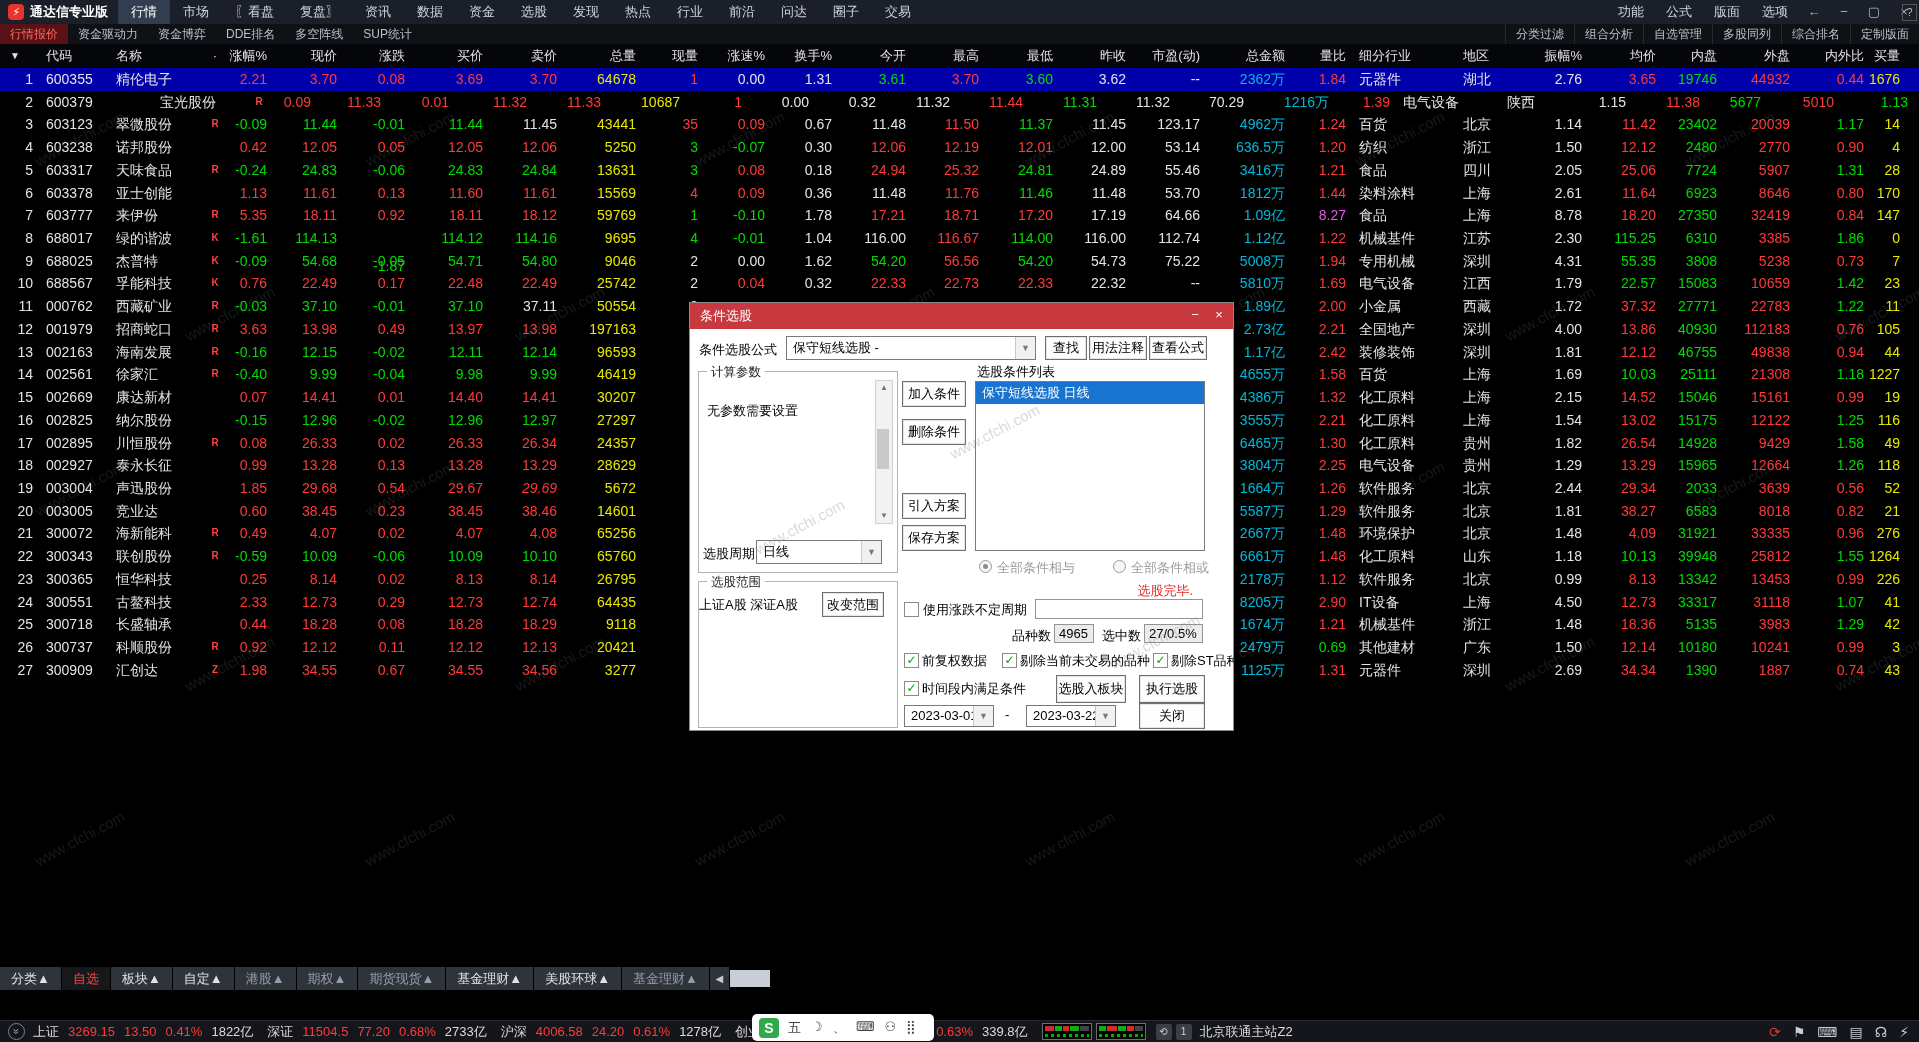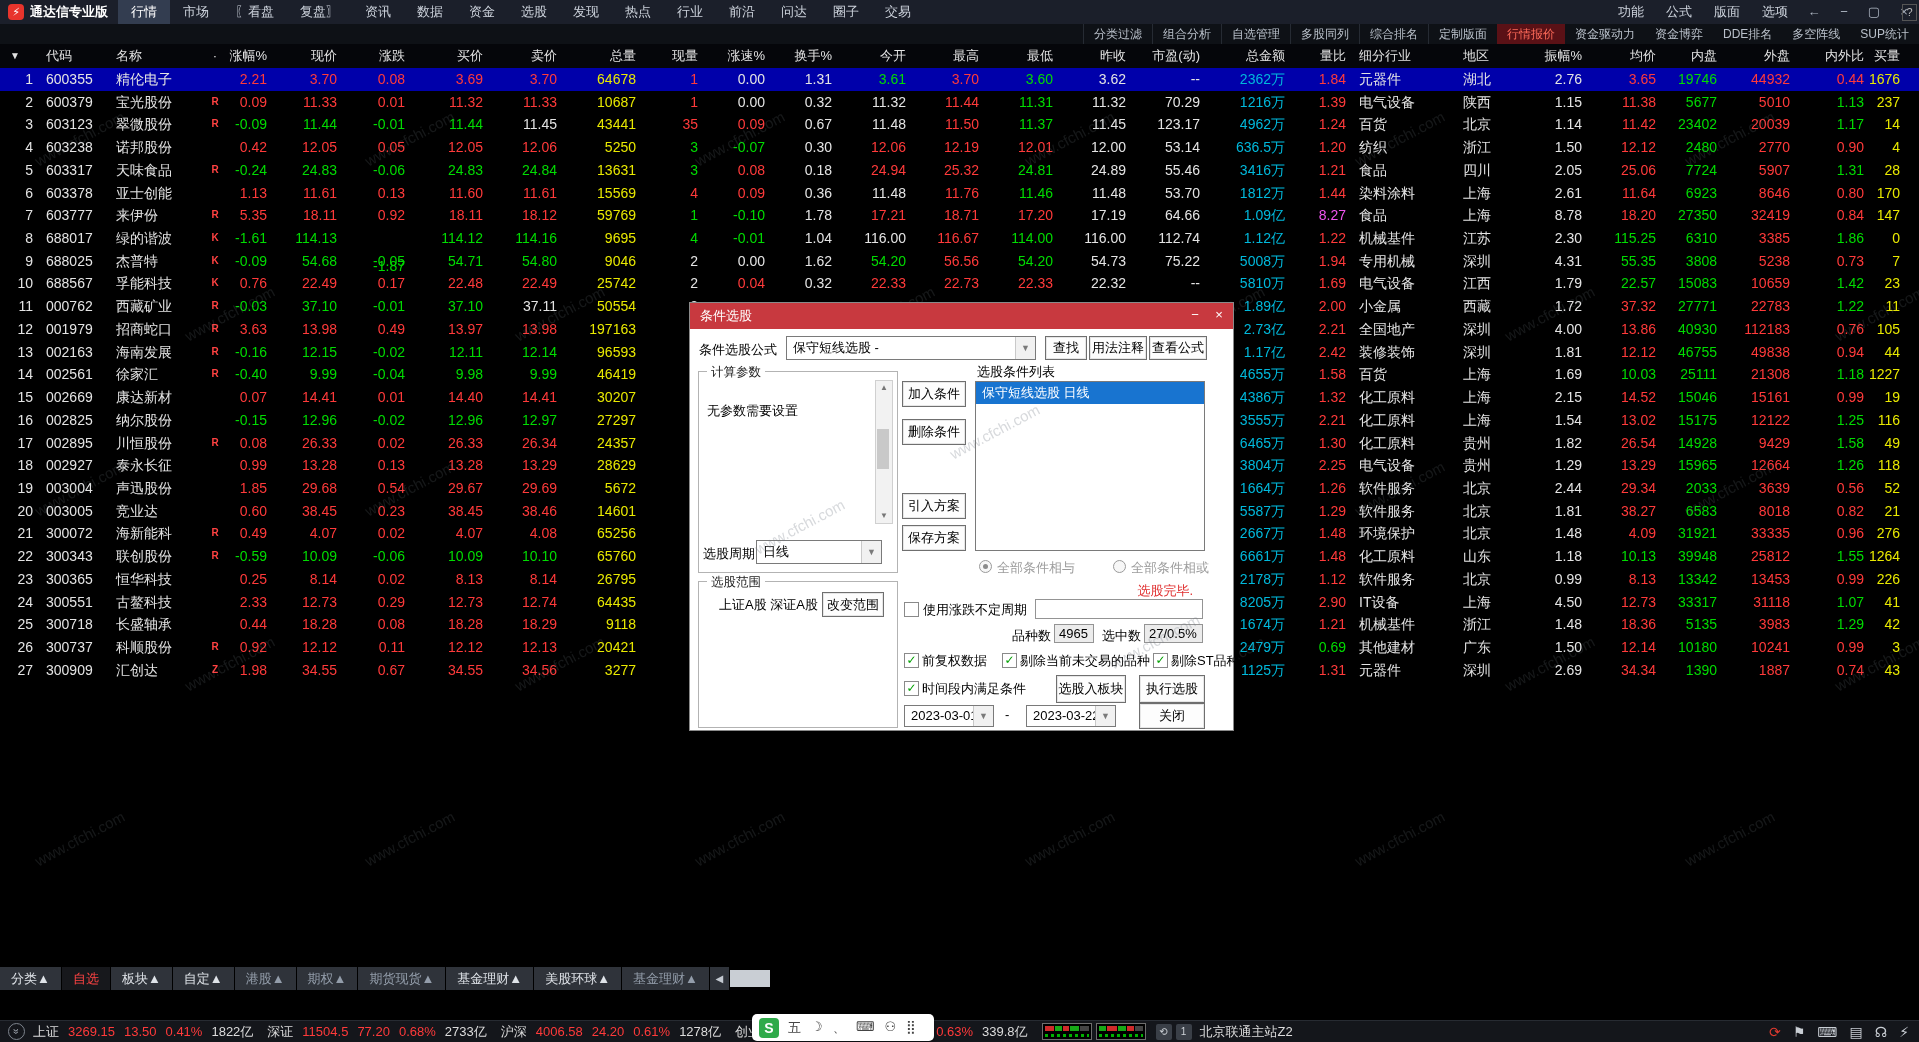--- a/index.html
+++ b/index.html
@@ -119,35 +119,35 @@
         <span class="menu-item">版面</span>
         <span class="menu-item">选项</span>
         <span class="winbtn">←</span>
         <span class="winbtn">−</span>
         <span class="winbtn">▢</span>
         <span class="winbtn">×</span>
       </div>
   </div>
 
   <div id="toolbar">
+    <div id="tb-left" style="display:flex">
+        <span class="tb-tab active">行情报价</span>
+        <span class="tb-tab">资金驱动力</span>
+        <span class="tb-tab">资金博弈</span>
+        <span class="tb-tab">DDE排名</span>
+        <span class="tb-tab">多空阵线</span>
+        <span class="tb-tab">SUP统计</span>
+      </div>
     <div id="toolbar-right">
         <span class="tb-tab">分类过滤</span>
         <span class="tb-tab">组合分析</span>
         <span class="tb-tab">自选管理</span>
         <span class="tb-tab">多股同列</span>
         <span class="tb-tab">综合排名</span>
         <span class="tb-tab">定制版面</span>
-      </div>
-    <div id="tb-left" style="display:flex">
-        <span class="tb-tab active">行情报价</span>
-        <span class="tb-tab">资金驱动力</span>
-        <span class="tb-tab">资金博弈</span>
-        <span class="tb-tab">DDE排名</span>
-        <span class="tb-tab">多空阵线</span>
-        <span class="tb-tab">SUP统计</span>
       </div>
   </div>
 
   <div id="thead">
       <span class="cell" style="width: 38px; font-size: 10px; text-align: left; padding-left: 10px;">▼</span>
       <span class="cell al" style="width: 70px;">代码</span>
       <span class="cell al" style="width: 96px;">名称</span>
       <span class="cell ac" style="width: 22px;">·</span>
       <span class="cell" style="width: 46px;">涨幅%</span>
       <span class="cell" style="width: 70px;">现价</span>
@@ -203,21 +203,21 @@
         <span class="cell c-w" style="width: 60px;">2.76</span>
         <span class="cell c-u" style="width: 74px;">3.65</span>
         <span class="cell c-d rtl" style="width: 61px;">19746</span>
         <span class="cell c-u" style="width: 73px;">44932</span>
         <span class="cell c-u" style="width: 74px;">0.44</span>
         <span class="cell c-y" style="width: 36px;">1676</span>
       </div>
       <div class="row">
         <span class="cell c-w" style="width: 38px;">2</span>
         <span class="cell c-w al" style="width: 70px;">600379</span>
-        <span class="cell c-w al" style="width: 96px;">宝光股份</span>
+        <span class="cell c-w al" style="width: 96px; margin-left: 44px;">宝光股份</span>
         <span class="cell c-k ac" style="width: 22px;">R</span>
         <span class="cell c-u" style="width: 46px;">0.09</span>
         <span class="cell c-u" style="width: 70px;">11.33</span>
         <span class="cell c-u" style="width: 68px;">0.01</span>
         <span class="cell c-u" style="width: 78px;">11.32</span>
         <span class="cell c-u" style="width: 74px;">11.33</span>
         <span class="cell c-y" style="width: 79px;">10687</span>
         <span class="cell c-u" style="width: 62px;">1</span>
         <span class="cell c-w" style="width: 67px;">0.00</span>
         <span class="cell c-w" style="width: 67px;">0.32</span>
@@ -719,21 +719,21 @@
       </div>
       <div class="row">
         <span class="cell c-w" style="width: 38px;">19</span>
         <span class="cell c-w al" style="width: 70px;">003004</span>
         <span class="cell c-w al" style="width: 96px;">声迅股份</span>
         <span class="cell c-k ac" style="width: 22px;"></span>
         <span class="cell c-u" style="width: 46px;">1.85</span>
         <span class="cell c-u" style="width: 70px;">29.68</span>
         <span class="cell c-u" style="width: 68px;">0.54</span>
         <span class="cell c-u" style="width: 78px;">29.67</span>
-        <span class="cell c-u" style="width: 74px;">29.69</span>
+        <span class="cell c-u" style="width: 74px; font-style: italic;">29.69</span>
         <span class="cell c-y" style="width: 79px;">5672</span>
         <span class="cell c-w" style="width: 62px;">1</span>
         <span class="cell c-w" style="width: 67px;"></span>
         <span class="cell c-w" style="width: 67px;"></span>
         <span class="cell c-w" style="width: 74px;"></span>
         <span class="cell c-w" style="width: 73px;"></span>
         <span class="cell c-w" style="width: 74px;"></span>
         <span class="cell c-w" style="width: 73px;"></span>
         <span class="cell c-w" style="width: 74px;"></span>
         <span class="cell c-c" style="width: 85px;">1664万</span>
@@ -1048,21 +1048,21 @@
       </div>
       <span class="clabel" style="left:4px;top:173px">选股周期:</span>
       <div class="combo" style="left:57px;top:168px;width:126px;height:24px">
         <span class="cv">日线</span>
         <span class="arr">▼</span>
       </div>
     </div>
 
     <div class="gbox" style="left:8px;top:278px;width:198px;height:145px">
       <span class="glabel">选股范围</span>
-      <span class="clabel" style="left:20px;top:14px">上证A股 深证A股</span>
+      <span class="clabel" style="left:0;top:14px">上证A股 深证A股</span>
       <div class="wbtn" style="left:123px;top:10px;width:60px;height:23px;line-height:23px">改变范围</div>
     </div>
 
     <div class="wbtn" style="left:212px;top:78px;width:62px;height:24px;line-height:24px">加入条件</div>
     <div class="wbtn" style="left:212px;top:116px;width:62px;height:24px;line-height:24px">删除条件</div>
     <div class="wbtn" style="left:212px;top:190px;width:62px;height:24px;line-height:24px">引入方案</div>
     <div class="wbtn" style="left:212px;top:222px;width:62px;height:24px;line-height:24px">保存方案</div>
 
     <span class="clabel" style="left:287px;top:60px">选股条件列表</span>
     <div id="dlg-list">

